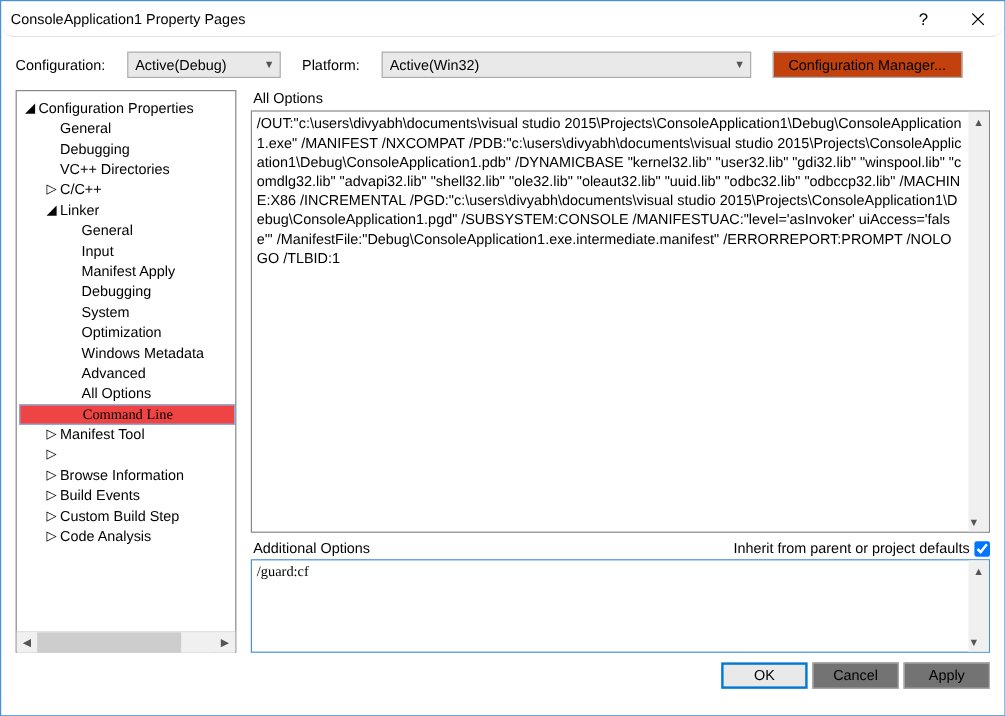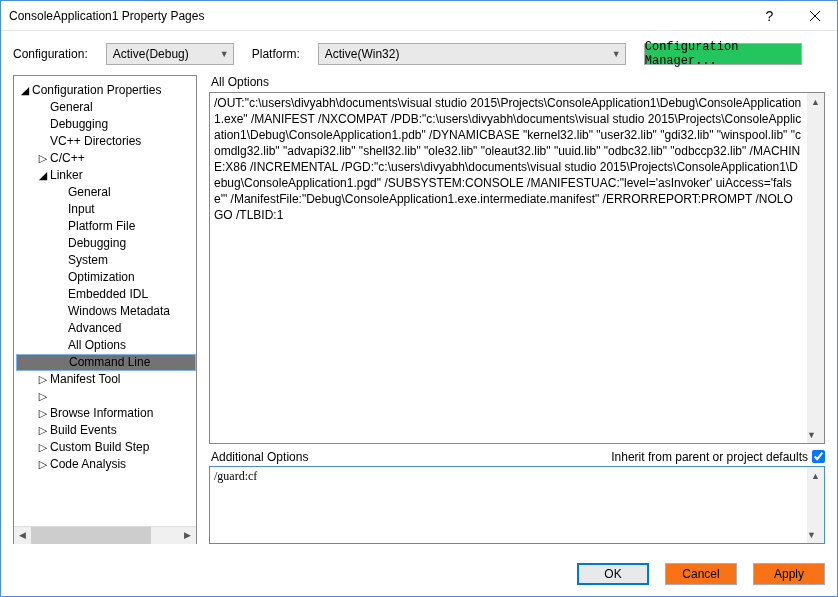--- a/index.html
+++ b/index.html
@@ -20,20 +20,21 @@
     flex-direction: column;
     background: #fff;
   }
   
   .titlebar {
     height: 30px;
     display: flex;
     align-items: center;
     padding-left: 8px;
     border-bottom: 1px solid #e5e5e5;
+    border-radius: 12px;
   }
   .titlebar .title { flex: 1; font-size: 12px; }
   .titlebar .wbtn {
     width: 45px; height: 29px;
     display: flex; align-items: center; justify-content: center;
     font-size: 14px;
   }
   
   .configrow {
     display: flex;
@@ -46,21 +47,21 @@
     display: flex; align-items: center;
     background: #e9e9e9;
     border: 1px solid #adadad;
     height: 22px;
     padding: 0 4px 0 6px;
     font-size: 12px;
   }
   .combo .arrow { margin-left: auto; font-size: 9px; color: #555; }
   .combo.config { width: 128px; }
   .combo.platform { width: 308px; }
-  #cfgmgr.btn { width: 158px; height:22px; background:#22c55e; border:1px solid #adadad; font-size:12px; display:flex; align-items:center; justify-content:center;font-family:Liberation Mono, monospace; }
+  #cfgmgr.btn { width: 158px; height:22px; background:#c2410c; border:1px solid #adadad; font-size:12px; display:flex; align-items:center; justify-content:center; }
   
   .body {
     display: flex;
     flex: 1;
     padding: 0 12px 8px 12px;
     gap: 12px;
     min-height: 0;
   }
   
   .treewrap {
@@ -73,21 +74,21 @@
   }
   .tree {
     flex: 1;
     overflow: hidden;
     padding: 0 0 0 2px;
     line-height: 17px;
   }
   .tree .item { white-space: nowrap; padding: 0 2px; display:flex; align-items:center; height:17px;}
   .tree .item .caret { display:inline-block; width:10px; text-align:center; margin-right:2px; font-size:11px;}
   .tree .item .caret.blank { visibility:hidden; }
-  .tree .item.selected { background:#737373; border:1px solid #7eb4ea; height:17px;}
+  .tree .item.selected { background:#ef4444; border:1px solid #7eb4ea; height:17px;font-family:Liberation Serif, serif;}
   .tree .l0 { padding-left: 4px; }
   .tree .l1 { padding-left: 22px; }
   .tree .l2 { padding-left: 40px; }
   .hscroll {
     height: 17px; border-top:1px solid #ddd;
     display:flex; align-items:center;
     background:#f0f0f0;
   }
   .hscroll .arrowbtn { width:17px; height:17px; display:flex; align-items:center; justify-content:center; font-size:9px; color:#555;background:#f0f0f0;}
   .hscroll .track { flex:1; background:#f0f0f0; height:17px; position:relative;}
@@ -101,44 +102,44 @@
     background:#fff;
     padding:2px 4px;
     font-size:12px;
     line-height:16px;
     position:relative;
     overflow:hidden;
     word-break: break-all;
   }
   .alloptbox .vs { position:absolute; right:0; top:0; bottom:0; width:17px; background:#f0f0f0;}
   .alloptbox .vs .varrow{height:17px;display:flex;align-items:center;justify-content:center;font-size:9px;color:#555;}
-  .inheritrow { display:flex; align-items:flex-start; justify-content:flex-end; gap:4px; margin:6px 0 2px 0;}
+  .inheritrow { display:flex; align-items:flex-end; justify-content:flex-end; gap:4px; margin:6px 0 2px 0;}
   .inheritrow input[type=checkbox]{width:13px;height:13px;}
   .addopt {
     height:78px;
     border:1px solid #4a90d9;
     padding:2px 4px;
     font-size:12px;
     position:relative;
     font-family:Liberation Serif, serif;
   }
   .addopt .vs { position:absolute; right:0; top:0; bottom:0; width:17px; background:#f0f0f0;}
   .addopt .vs .varrow{height:17px;display:flex;align-items:center;justify-content:center;font-size:9px;color:#555;}
   
   .bottombtns {
     height:44px;
     display:flex;
-    align-items:center;
+    align-items:flex-start;
     justify-content:flex-end;
-    gap:16px;
+    gap:4px;
     padding:0 12px;
   }
   .stdbtn {
     width:72px; height:22px;
-    background:#f97316;
+    background:#737373;
     border:1px solid #adadad;
     font-size:12px;
     display:flex; align-items:center; justify-content:center;
   }
   .stdbtn.default { border:2px solid #0078d7; background:#e9e9e9; }
 </style>
 </head>
 <body>
 
 <div class="window">
@@ -201,37 +202,33 @@
         <div class="item l2">
             <span class="caret blank">▷</span>
             <span>General</span>
           </div>
         <div class="item l2">
             <span class="caret blank">▷</span>
             <span>Input</span>
           </div>
         <div class="item l2">
             <span class="caret blank">▷</span>
-            <span>Platform File</span>
+            <span>Manifest Apply</span>
           </div>
         <div class="item l2">
             <span class="caret blank">▷</span>
             <span>Debugging</span>
           </div>
         <div class="item l2">
             <span class="caret blank">▷</span>
             <span>System</span>
           </div>
         <div class="item l2">
             <span class="caret blank">▷</span>
             <span>Optimization</span>
-          </div>
-        <div class="item l2">
-            <span class="caret blank">▷</span>
-            <span>Embedded IDL</span>
           </div>
         <div class="item l2">
             <span class="caret blank">▷</span>
             <span>Windows Metadata</span>
           </div>
         <div class="item l2">
             <span class="caret blank">▷</span>
             <span>Advanced</span>
           </div>
         <div class="item l2">

